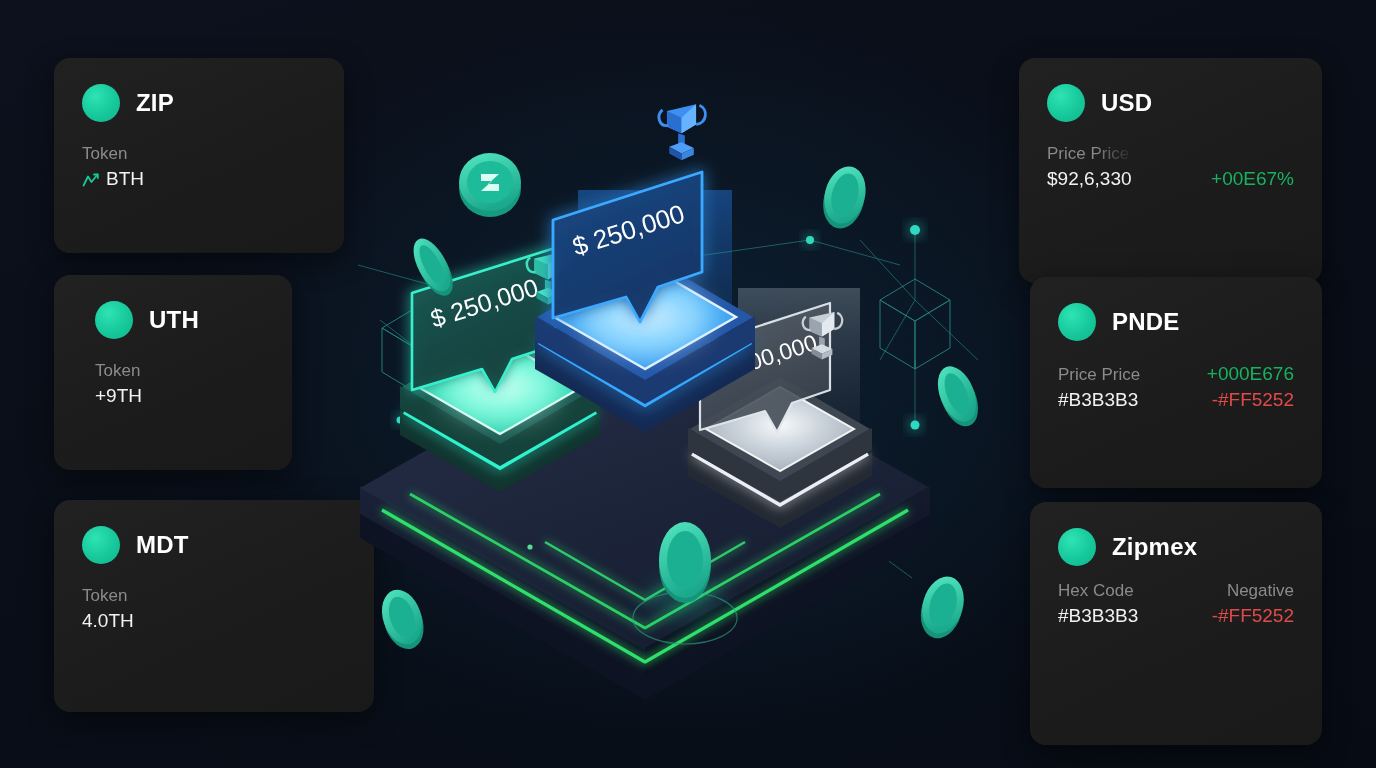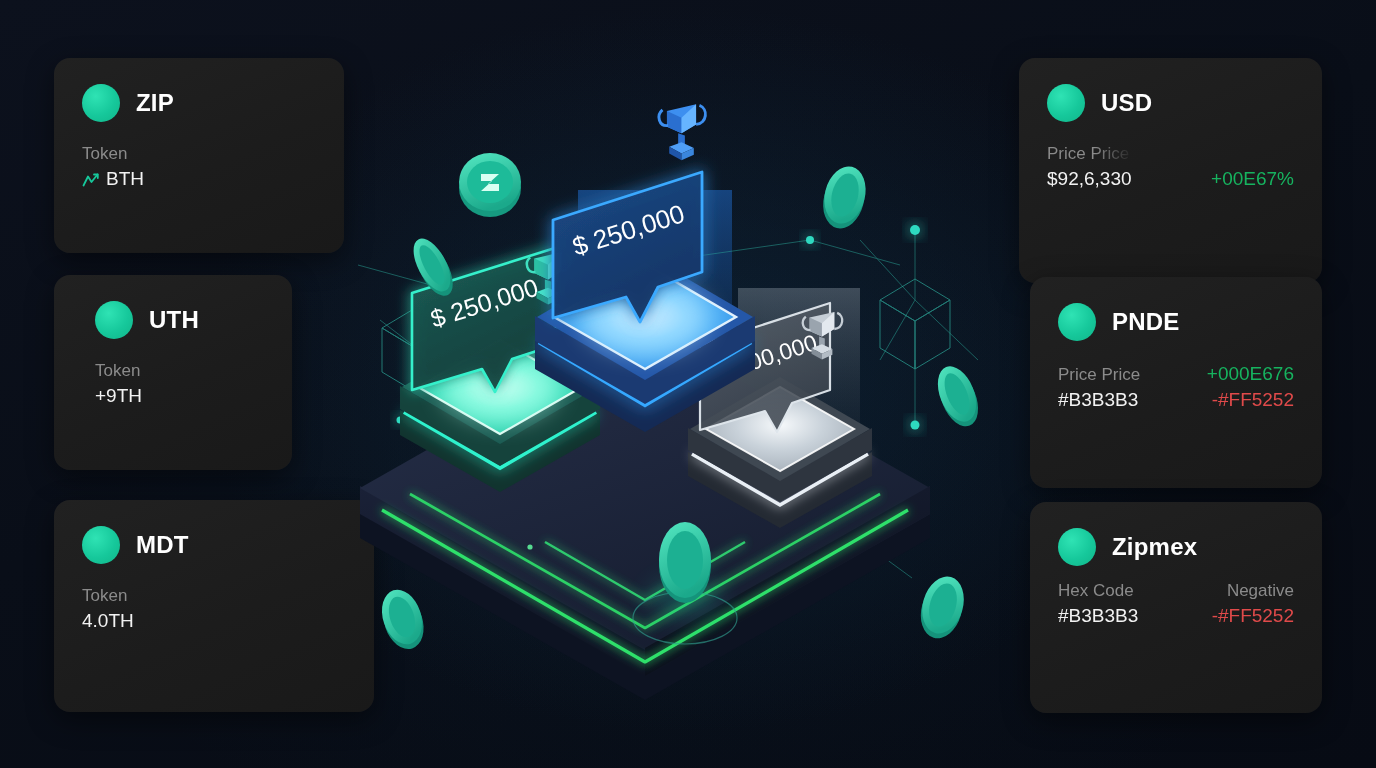--- a/index.html
+++ b/index.html
@@ -150,21 +150,21 @@
     <div class="rowpair lbl-row">
       <span class="lbl">Price Price</span>
       <span class="val pos">+000E676</span>
     </div>
     <div class="rowpair val-row">
       <span class="val">#B3B3B3</span>
       <span class="val neg">-#FF5252</span>
     </div>
   </div>
 
-  <div class="card" style="left:1030px; top:502px; width:292px; height:211px;">
+  <div class="card" style="left:1030px; top:502px; width:292px; height:243px;">
     <div class="card-head">
       <div class="dot"></div>
       <div class="sym">Zipmex</div>
     </div>
     <div class="rowpair" style="margin-top:15px;">
       <span class="lbl">Hex Code</span>
       <span class="lbl">Negative</span>
     </div>
     <div class="rowpair val-row">
       <span class="val">#B3B3B3</span>

